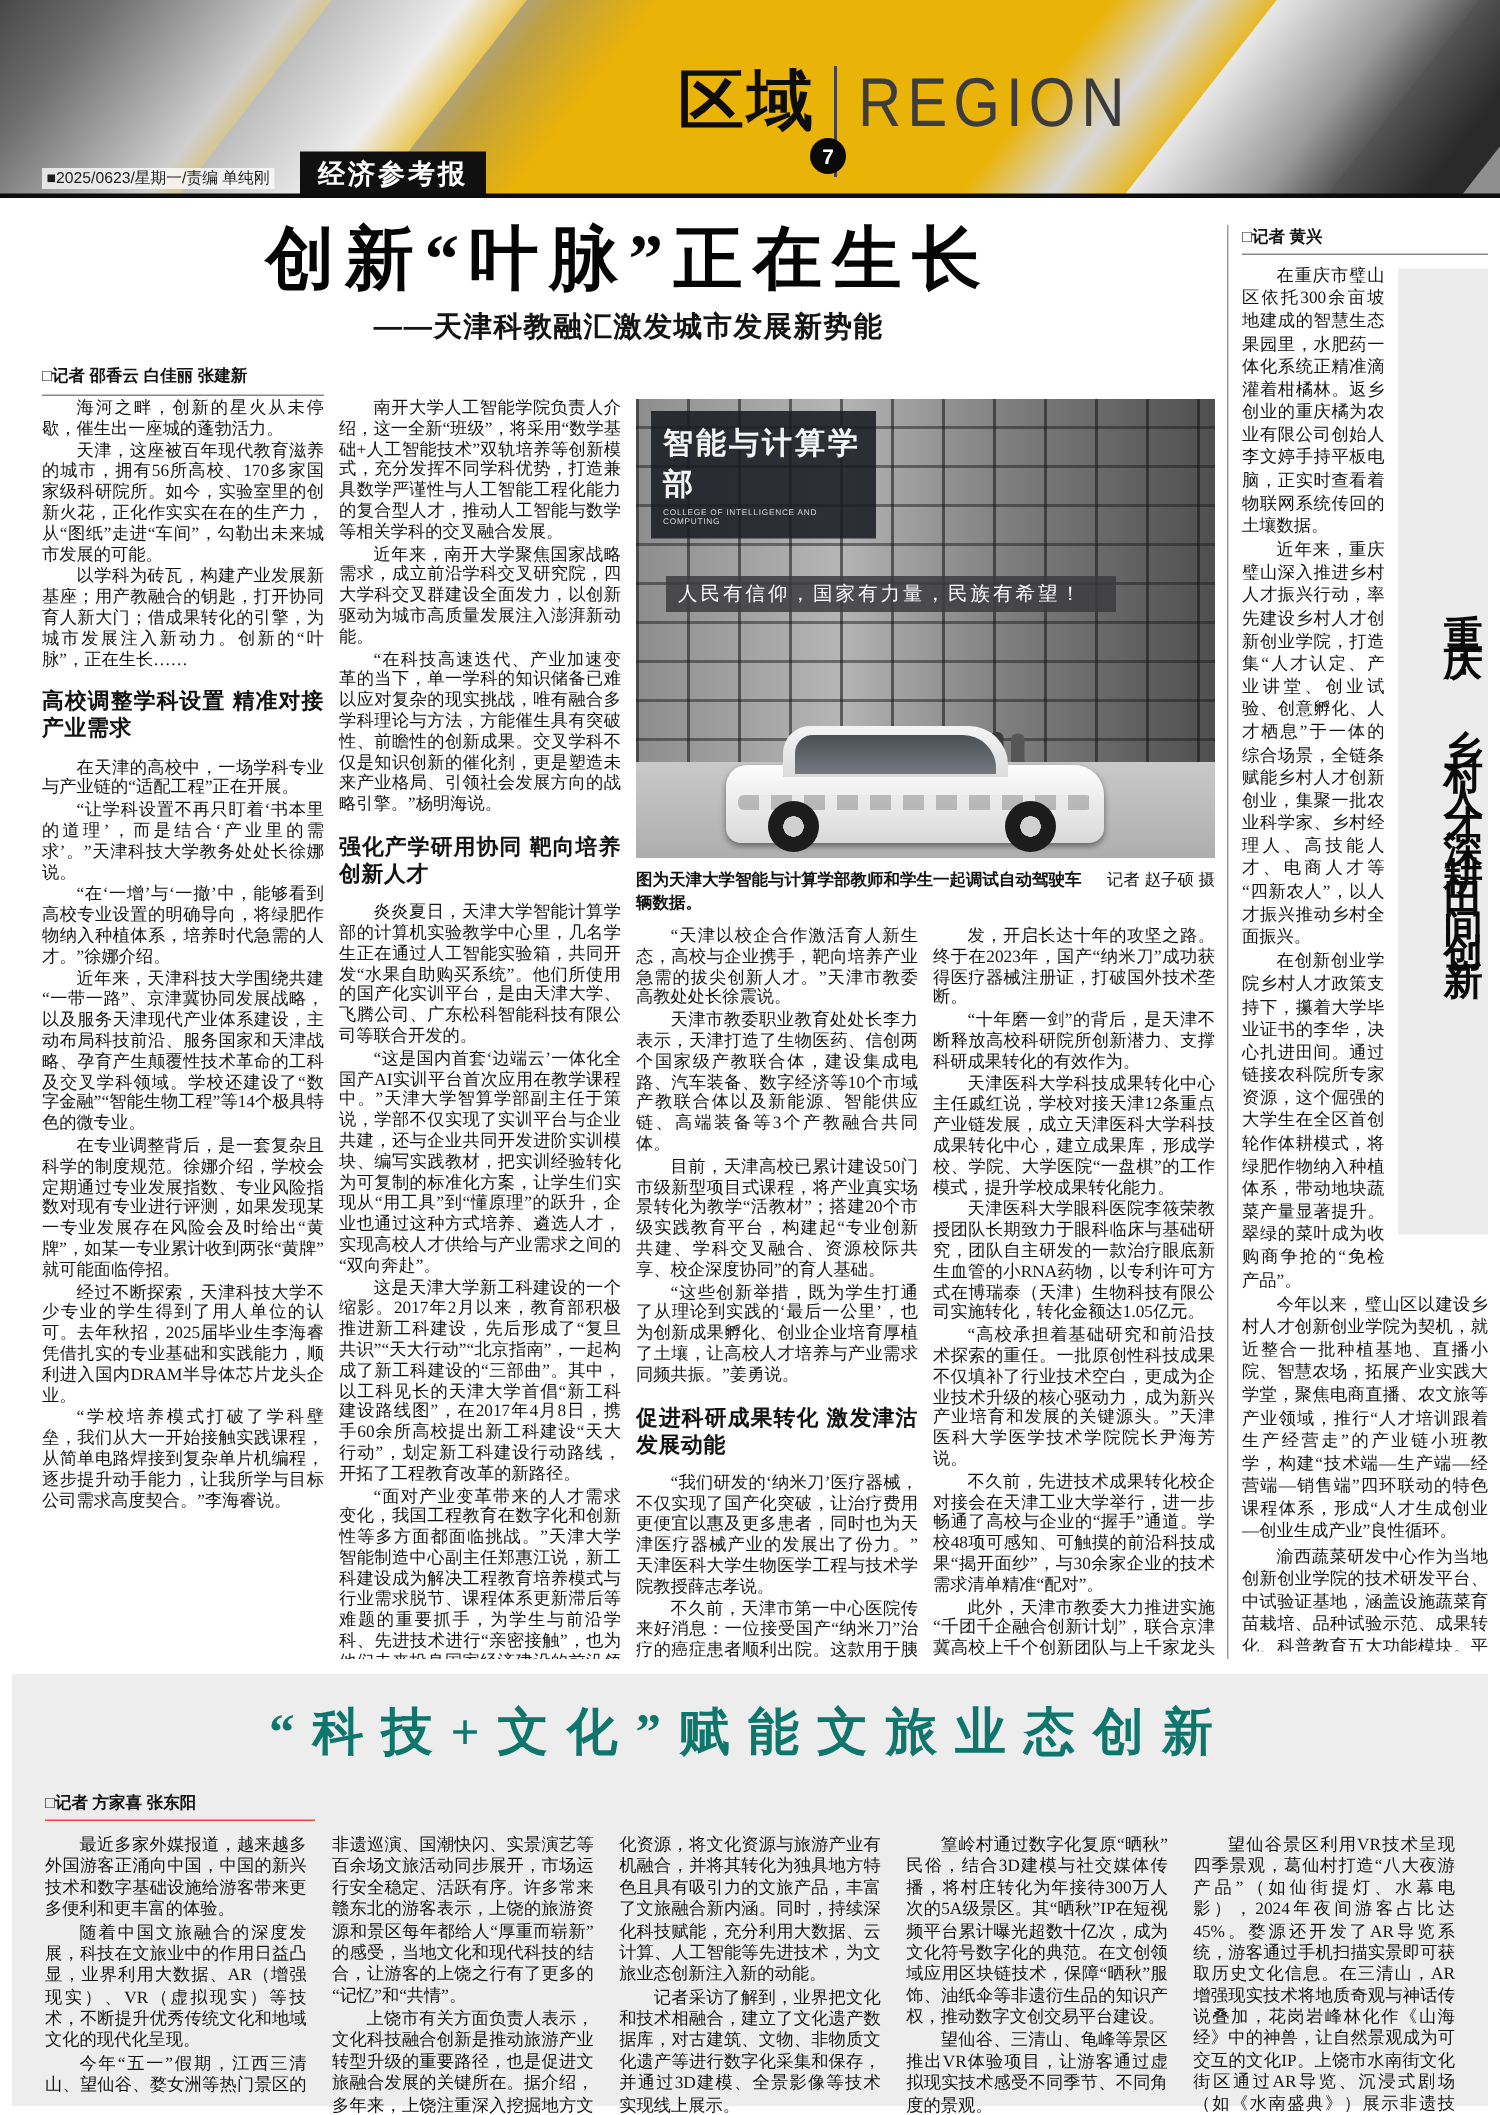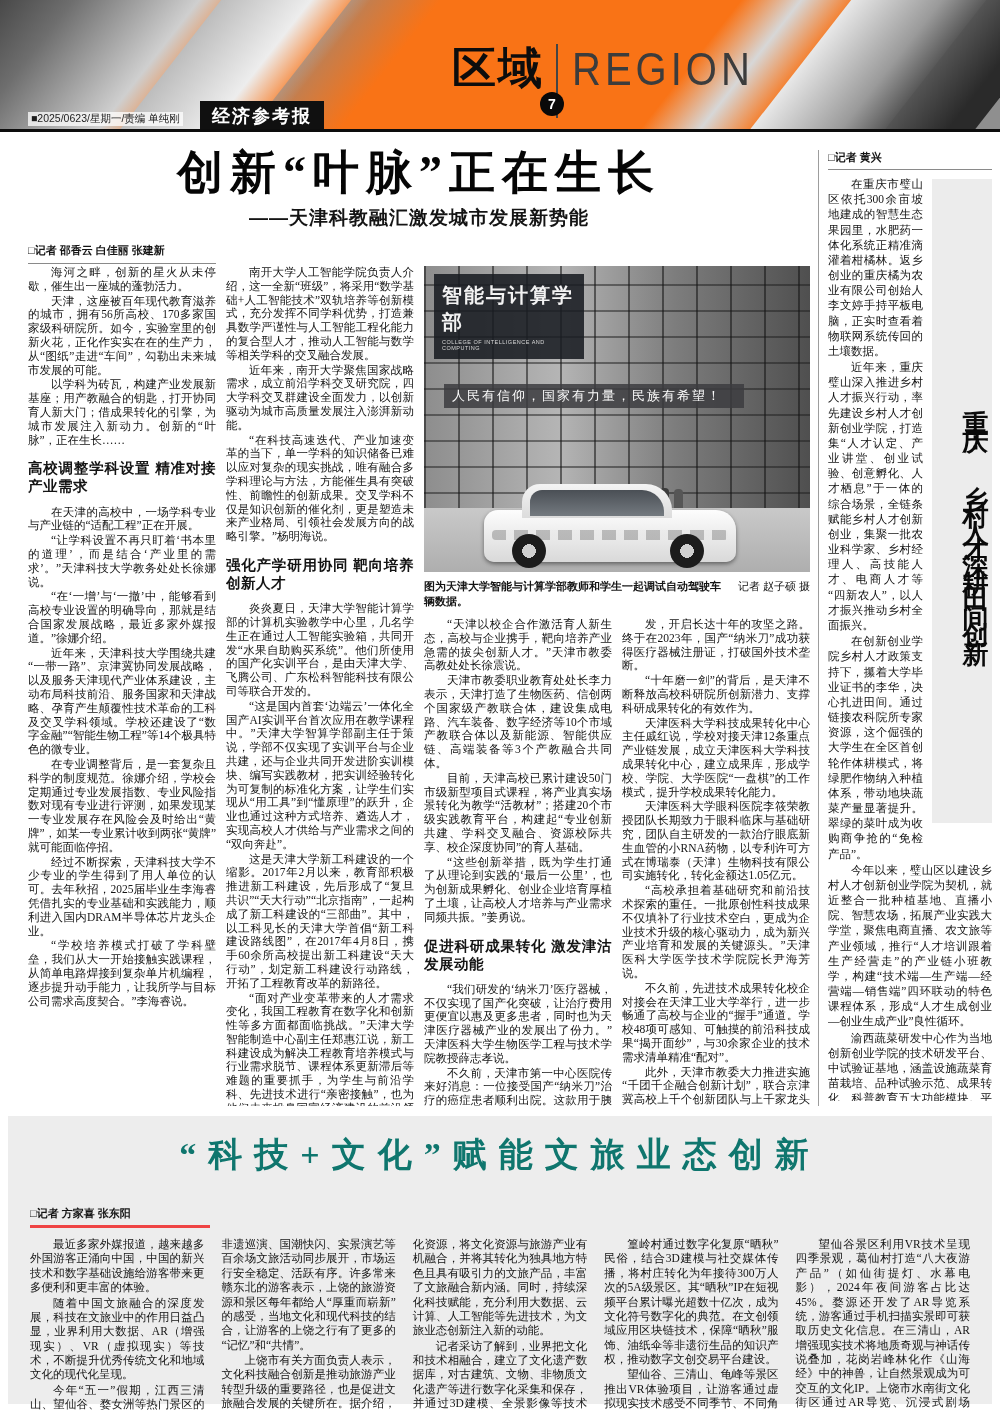--- a/index.html
+++ b/index.html
@@ -6,21 +6,21 @@
     --serif:"Liberation Serif","DejaVu Serif",serif;
     --sans:"Liberation Sans","DejaVu Sans",sans-serif;
     --ink:#141414;
   }
   *{margin:0;padding:0;box-sizing:border-box;}
   html,body{background:#e9e9e9;}
   .page{position:relative;width:1000px;height:1410px;background:#fff;margin:0 auto;
         font-family:var(--serif);color:var(--ink);overflow:hidden;}
 
   
-  .header{position:absolute;top:0;left:0;width:1000px;height:131px;overflow:hidden;background:#f97316;}
+  .header{position:absolute;top:0;left:0;width:1000px;height:131px;overflow:hidden;background:#eab308;}
   .band{position:absolute;transform:skewX(-38deg);}
   .b1{left:-140px;top:0;width:360px;height:131px;background:linear-gradient(90deg,#1b1b1b,#6e6e6e 45%,#cfcfcf 80%,rgba(255,255,255,0));}
   .b2{left:170px;top:0;width:150px;height:131px;background:linear-gradient(90deg,#bdbdbd,#ededed 60%,rgba(255,255,255,0));}
   .b3{left:300px;top:0;width:90px;height:131px;background:linear-gradient(90deg,#8a8a8a,rgba(255,255,255,0));opacity:.6;}
   .b4{left:690px;top:0;width:120px;height:131px;background:linear-gradient(90deg,rgba(255,255,255,0),#d7d7d7 50%,rgba(255,255,255,0));}
   .b5{left:800px;top:0;width:260px;height:131px;background:linear-gradient(90deg,#e8e8e8 0%,#9a9a9a 35%,#3a3a3a 60%,#8f8f8f 85%);}
   .b6{left:935px;top:0;width:90px;height:131px;background:linear-gradient(90deg,#545454,#2a2a2a 70%);}
   .section-label{position:absolute;left:452px;top:44px;display:flex;align-items:flex-start;background:transparent;}
   .section-cn{font-family:var(--sans);font-weight:bold;font-size:44px;line-height:1.1;letter-spacing:2px;color:#0d0d0d;}
   .section-sep{width:2px;height:74px;background:#444;margin:0 14px 0 12px;}
@@ -77,21 +77,21 @@
   .side{position:absolute;top:150px;left:818px;width:174px;height:956px;border-left:1px solid #9d9d9d;padding-left:9px;}
   .side-byline{font-family:var(--sans);font-weight:bold;font-size:11px;border-bottom:1px solid #8a8a8a;padding-bottom:4px;margin-bottom:7px;}
   .side-body{height:924px;overflow:hidden;font-size:11.5px;line-height:1.32;text-align:justify;}
   .v-title{float:right;width:60px;height:644px;margin:2px 0 10px 9px;background:#ececec;
            writing-mode:vertical-rl;text-orientation:upright;font-family:var(--serif);font-weight:bold;font-size:26px;
            letter-spacing:17px;padding-top:20px;text-align:center;color:#0a0a0a;}
 
   
   .bottom{position:absolute;top:1116px;left:8px;width:984px;height:288px;background:#ededed;padding:16px 22px 12px;}
   .bottom-headline{text-align:center;font-family:var(--serif);font-weight:900;font-size:34px;letter-spacing:12px;color:#0f766e;}
-  .bottom-byline{margin-top:28px;width:180px;font-family:var(--sans);font-weight:bold;font-size:11px;border-bottom:3px solid #ef4444;padding-bottom:4px;}
+  .bottom-byline{margin-top:16px;width:180px;font-family:var(--sans);font-weight:bold;font-size:11px;border-bottom:1px solid #ef4444;padding-bottom:4px;}
   .bottom-cols{margin-top:9px;column-count:5;column-gap:17px;height:188px;overflow:hidden;font-size:11.5px;line-height:1.25;text-align:justify;}
 </style>
 </head>
 <body>
 
 <div class="page">
 
   <div class="header">
     <div class="band b1"></div>
     <div class="band b2"></div>
@@ -116,21 +116,21 @@
 
   <div class="col-area">
     <div class="cols">
       <div class="col">
           <p class="para">海河之畔，创新的星火从未停歇，催生出一座城的蓬勃活力。</p>
           <p class="para">天津，这座被百年现代教育滋养的城市，拥有56所高校、170多家国家级科研院所。如今，实验室里的创新火花，正化作实实在在的生产力，从“图纸”走进“车间”，勾勒出未来城市发展的可能。</p>
           <p class="para">以学科为砖瓦，构建产业发展新基座；用产教融合的钥匙，打开协同育人新大门；借成果转化的引擎，为城市发展注入新动力。创新的“叶脉”，正在生长……</p>
           <h3 class="col-subhead">高校调整学科设置 精准对接产业需求</h3>
           <p class="para">在天津的高校中，一场学科专业与产业链的“适配工程”正在开展。</p>
           <p class="para">“让学科设置不再只盯着‘书本里的道理’，而是结合‘产业里的需求’。”天津科技大学教务处处长徐娜说。</p>
-          <p class="para">“在‘一增’与‘一撤’中，能够看到高校专业设置的明确导向，那就是结合国家发展战略，最近多家外媒报道。”徐娜介绍。</p>
+          <p class="para">“在‘一增’与‘一撤’中，能够看到高校专业设置的明确导向，将绿肥作物纳入种植体系，培养时代急需的人才。”徐娜介绍。</p>
           <p class="para">近年来，天津科技大学围绕共建“一带一路”、京津冀协同发展战略，以及服务天津现代产业体系建设，主动布局科技前沿、服务国家和天津战略、孕育产生颠覆性技术革命的工科及交叉学科领域。学校还建设了“数字金融”“智能生物工程”等14个极具特色的微专业。</p>
           <p class="para">在专业调整背后，是一套复杂且科学的制度规范。徐娜介绍，学校会定期通过专业发展指数、专业风险指数对现有专业进行评测，如果发现某一专业发展存在风险会及时给出“黄牌”，如某一专业累计收到两张“黄牌”就可能面临停招。</p>
           <p class="para">经过不断探索，天津科技大学不少专业的学生得到了用人单位的认可。去年秋招，2025届毕业生李海睿凭借扎实的专业基础和实践能力，顺利进入国内DRAM半导体芯片龙头企业。</p>
           <p class="para">“学校培养模式打破了学科壁垒，我们从大一开始接触实践课程，从简单电路焊接到复杂单片机编程，逐步提升动手能力，让我所学与目标公司需求高度契合。”李海睿说。</p>
         </div>
       <div class="col">
           <p class="para">南开大学人工智能学院负责人介绍，这一全新“班级”，将采用“数学基础+人工智能技术”双轨培养等创新模式，充分发挥不同学科优势，打造兼具数学严谨性与人工智能工程化能力的复合型人才，推动人工智能与数学等相关学科的交叉融合发展。</p>
           <p class="para">近年来，南开大学聚焦国家战略需求，成立前沿学科交叉研究院，四大学科交叉群建设全面发力，以创新驱动为城市高质量发展注入澎湃新动能。</p>
           <p class="para">“在科技高速迭代、产业加速变革的当下，单一学科的知识储备已难以应对复杂的现实挑战，唯有融合多学科理论与方法，方能催生具有突破性、前瞻性的创新成果。交叉学科不仅是知识创新的催化剂，更是塑造未来产业格局、引领社会发展方向的战略引擎。”杨明海说。</p>
           <h3 class="col-subhead">强化产学研用协同 靶向培养创新人才</h3>

